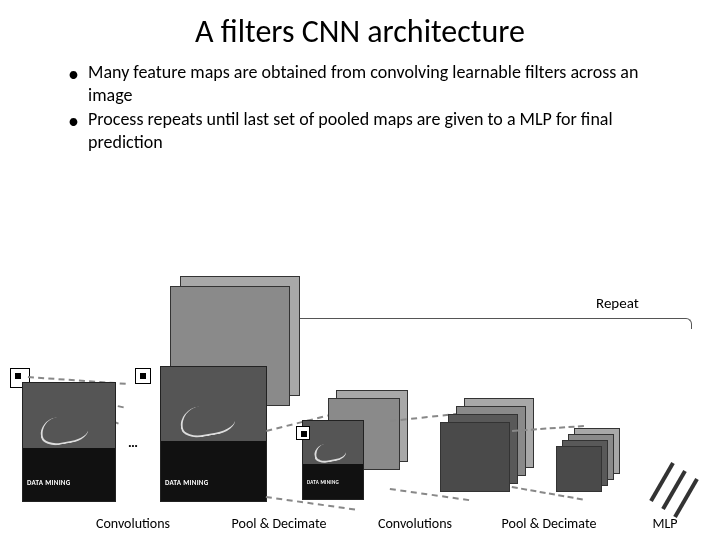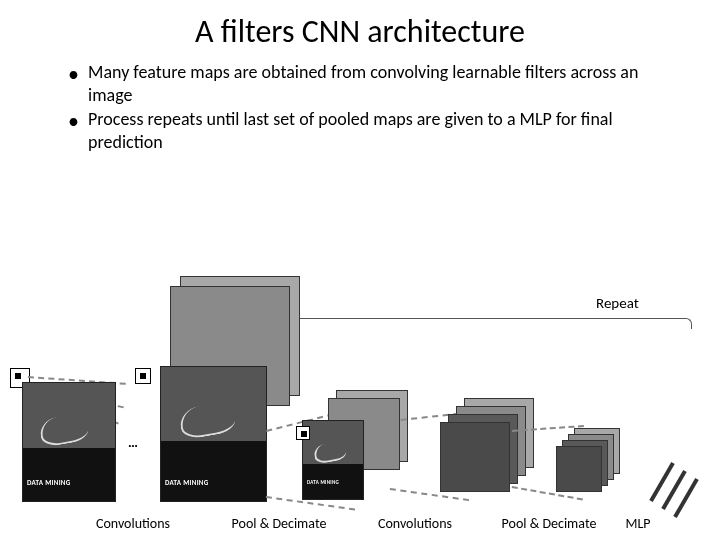--- a/index.html
+++ b/index.html
@@ -201,15 +201,15 @@
   </div>
 
   <div class="thickline" style="left:640px; top:210px;"></div>
   <div class="thickline" style="left:652px; top:218px;"></div>
   <div class="thickline" style="left:664px; top:226px;"></div>
 
   <div class="stage-label" style="left:78px; width:110px;">Convolutions</div>
   <div class="stage-label" style="left:214px; width:130px;">Pool &amp; Decimate</div>
   <div class="stage-label" style="left:360px; width:110px;">Convolutions</div>
   <div class="stage-label" style="left:484px; width:130px;">Pool &amp; Decimate</div>
-  <div class="stage-label" style="left:613px; width:50px;">MLP</div>
+  <div class="stage-label" style="left:640px; width:50px;">MLP</div>
 
 </div>
 
 </body></html>

